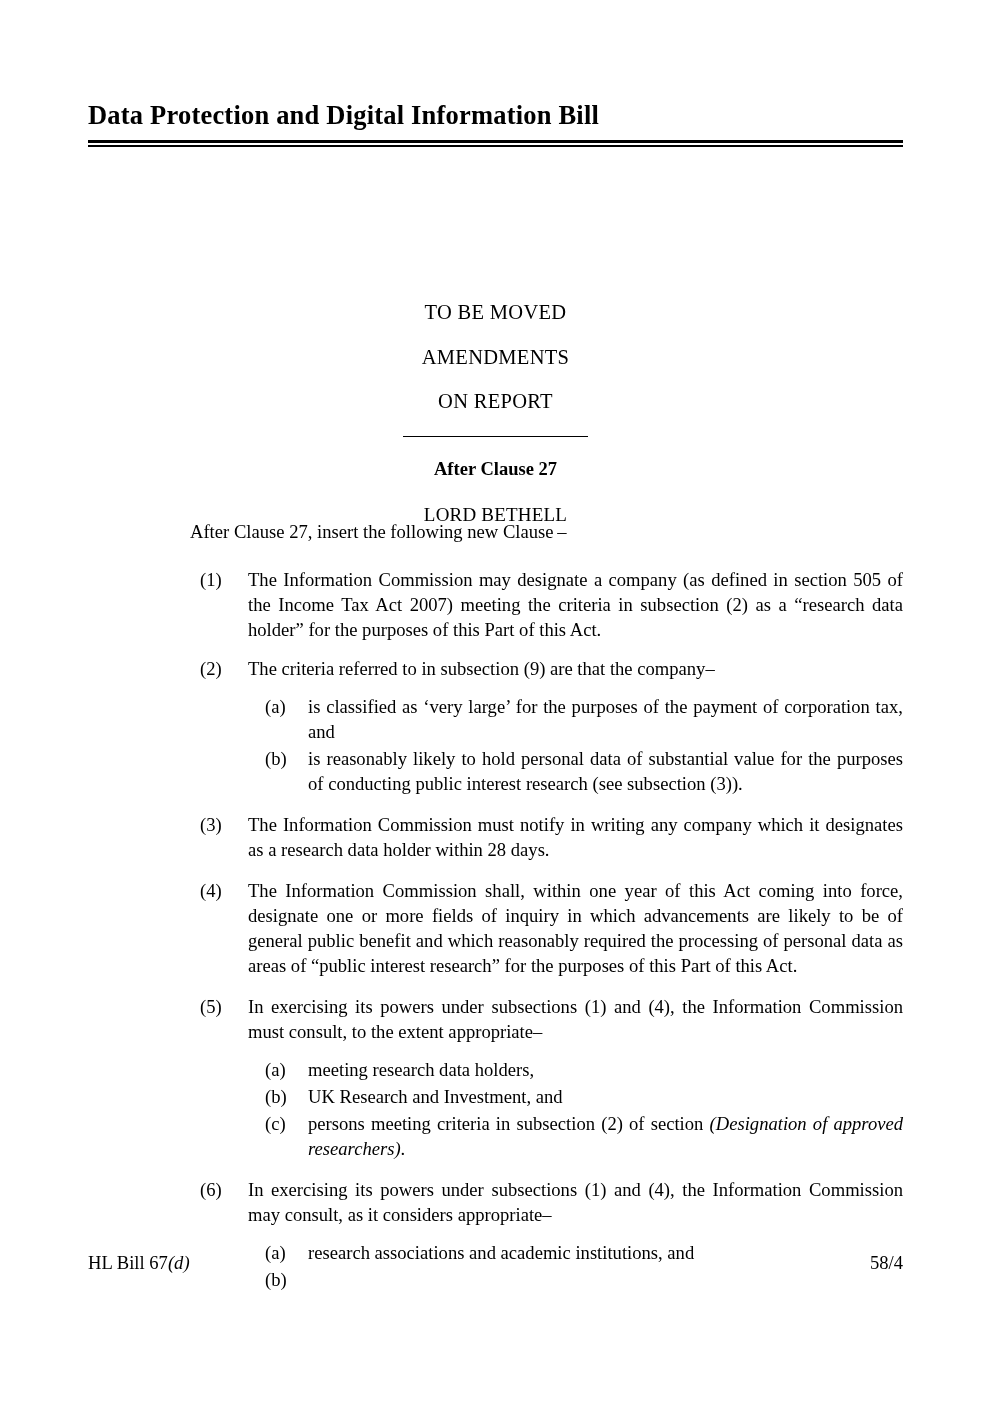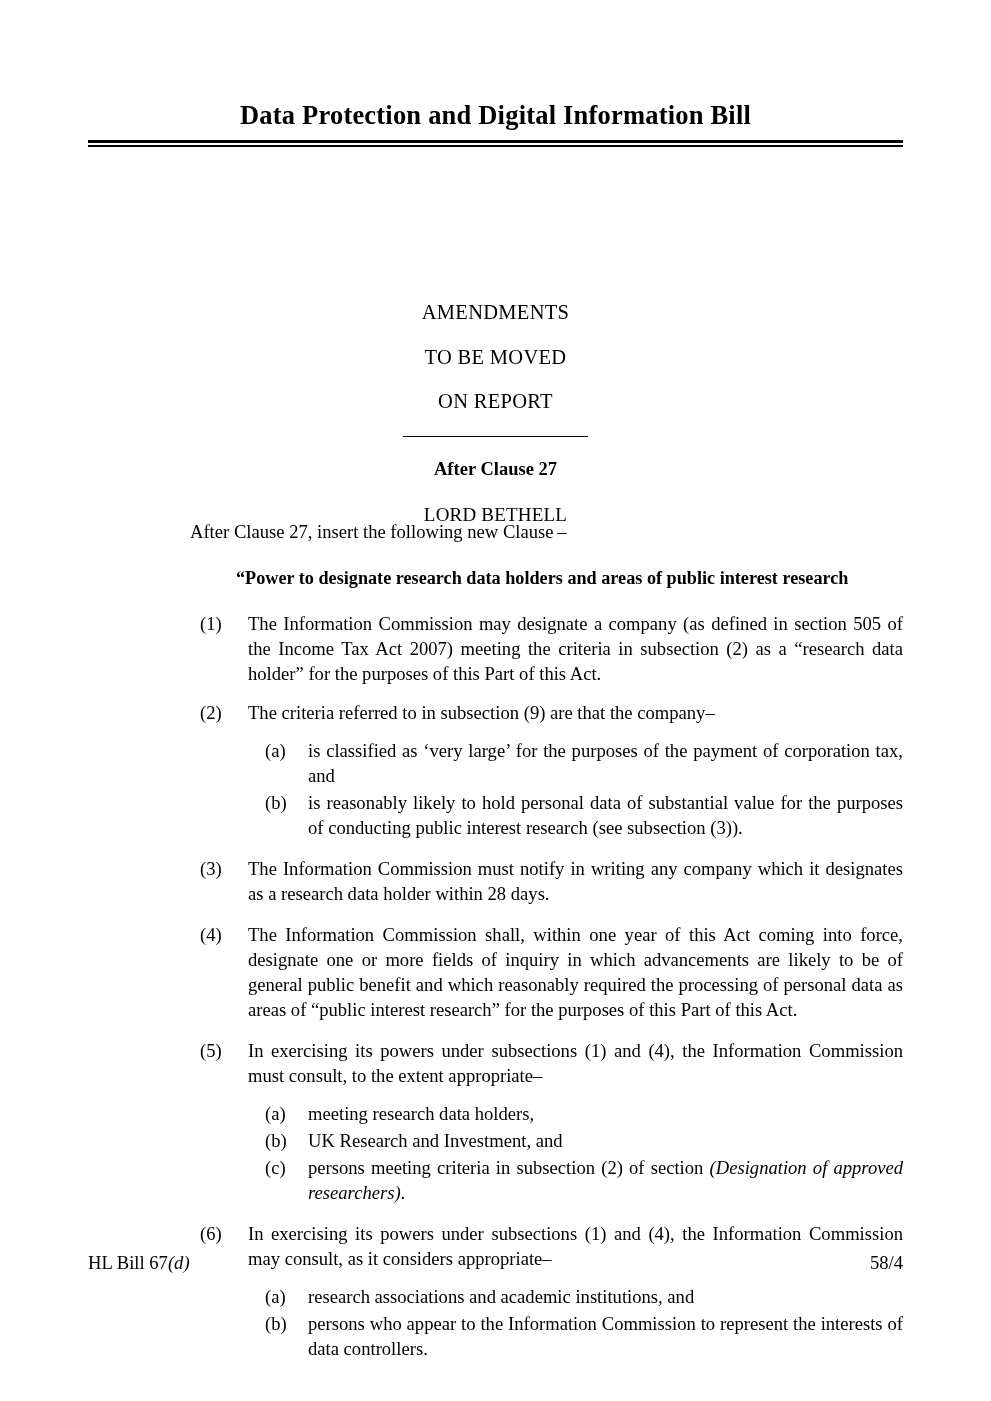--- a/index.html
+++ b/index.html
@@ -19,21 +19,20 @@
   }
 
   
   .title-block {
     position: absolute;
     left: 88px;
     top: 100px;
     width: 815px;
   }
   .doc-title {
-    text-align: center;
     font-size: 26.5px;
     font-weight: bold;
     letter-spacing: 0.2px;
     line-height: 1.15;
     margin: 0;
   }
   .rule-double {
     margin-top: 10px;
     width: 100%;
   }
@@ -180,33 +179,32 @@
   <div class="title-block">
     <h1 class="doc-title">Data Protection and Digital Information Bill</h1>
     <div class="rule-double">
       <div class="r-thick"></div>
       <div class="r-gap"></div>
       <div class="r-thin"></div>
     </div>
   </div>
 
   <div class="amend-head">
+    <p class="amend-line">TO BE MOVED</p>
     <p class="amend-line">AMENDMENTS</p>
-    <p class="amend-line">TO BE MOVED</p>
     <p class="amend-line">ON REPORT</p>
     <div class="short-rule"></div>
     <p class="after-clause">After Clause 27</p>
     <p class="member-name">LORD BETHELL</p>
   </div>
 
   <div class="body-wrap">
 
     <p class="intro-line">After Clause 27, insert the following new Clause –</p>
 
-    <p class="new-clause-heading">“Power to designate research data holders and areas of public interest research</p>
 
     <div>
 
       <div class="sub has-list">
         <span class="num">(1)</span>
         <span class="txt">The Information Commission may designate a company (as defined in section 505 of the Income Tax Act 2007) meeting the criteria in subsection (2) as a “research data holder” for the purposes of this Part of this Act.</span>
       </div>
 
       <div class="sub tight">
         <span class="num">(2)</span>
@@ -256,21 +254,20 @@
         <span class="num">(6)</span>
         <span class="txt">In exercising its powers under subsections (1) and (4), the Information Commission may consult, as it considers appropriate–</span>
       </div>
       <div class="para-list">
         <div class="para">
           <span class="let">(a)</span>
           <span class="ptxt">research associations and academic institutions, and</span>
         </div>
         <div class="para last">
           <span class="let">(b)</span>
-          <span class="ptxt">persons who appear to the Information Commission to represent the interests of data controllers.</span>
         </div>
       </div>
 
     </div>
   </div>
 
   <div class="footer">
     <span class="f-left"><span>HL Bill 67</span><em>(d)</em></span>
     <span class="f-right">58/4</span>
   </div>

